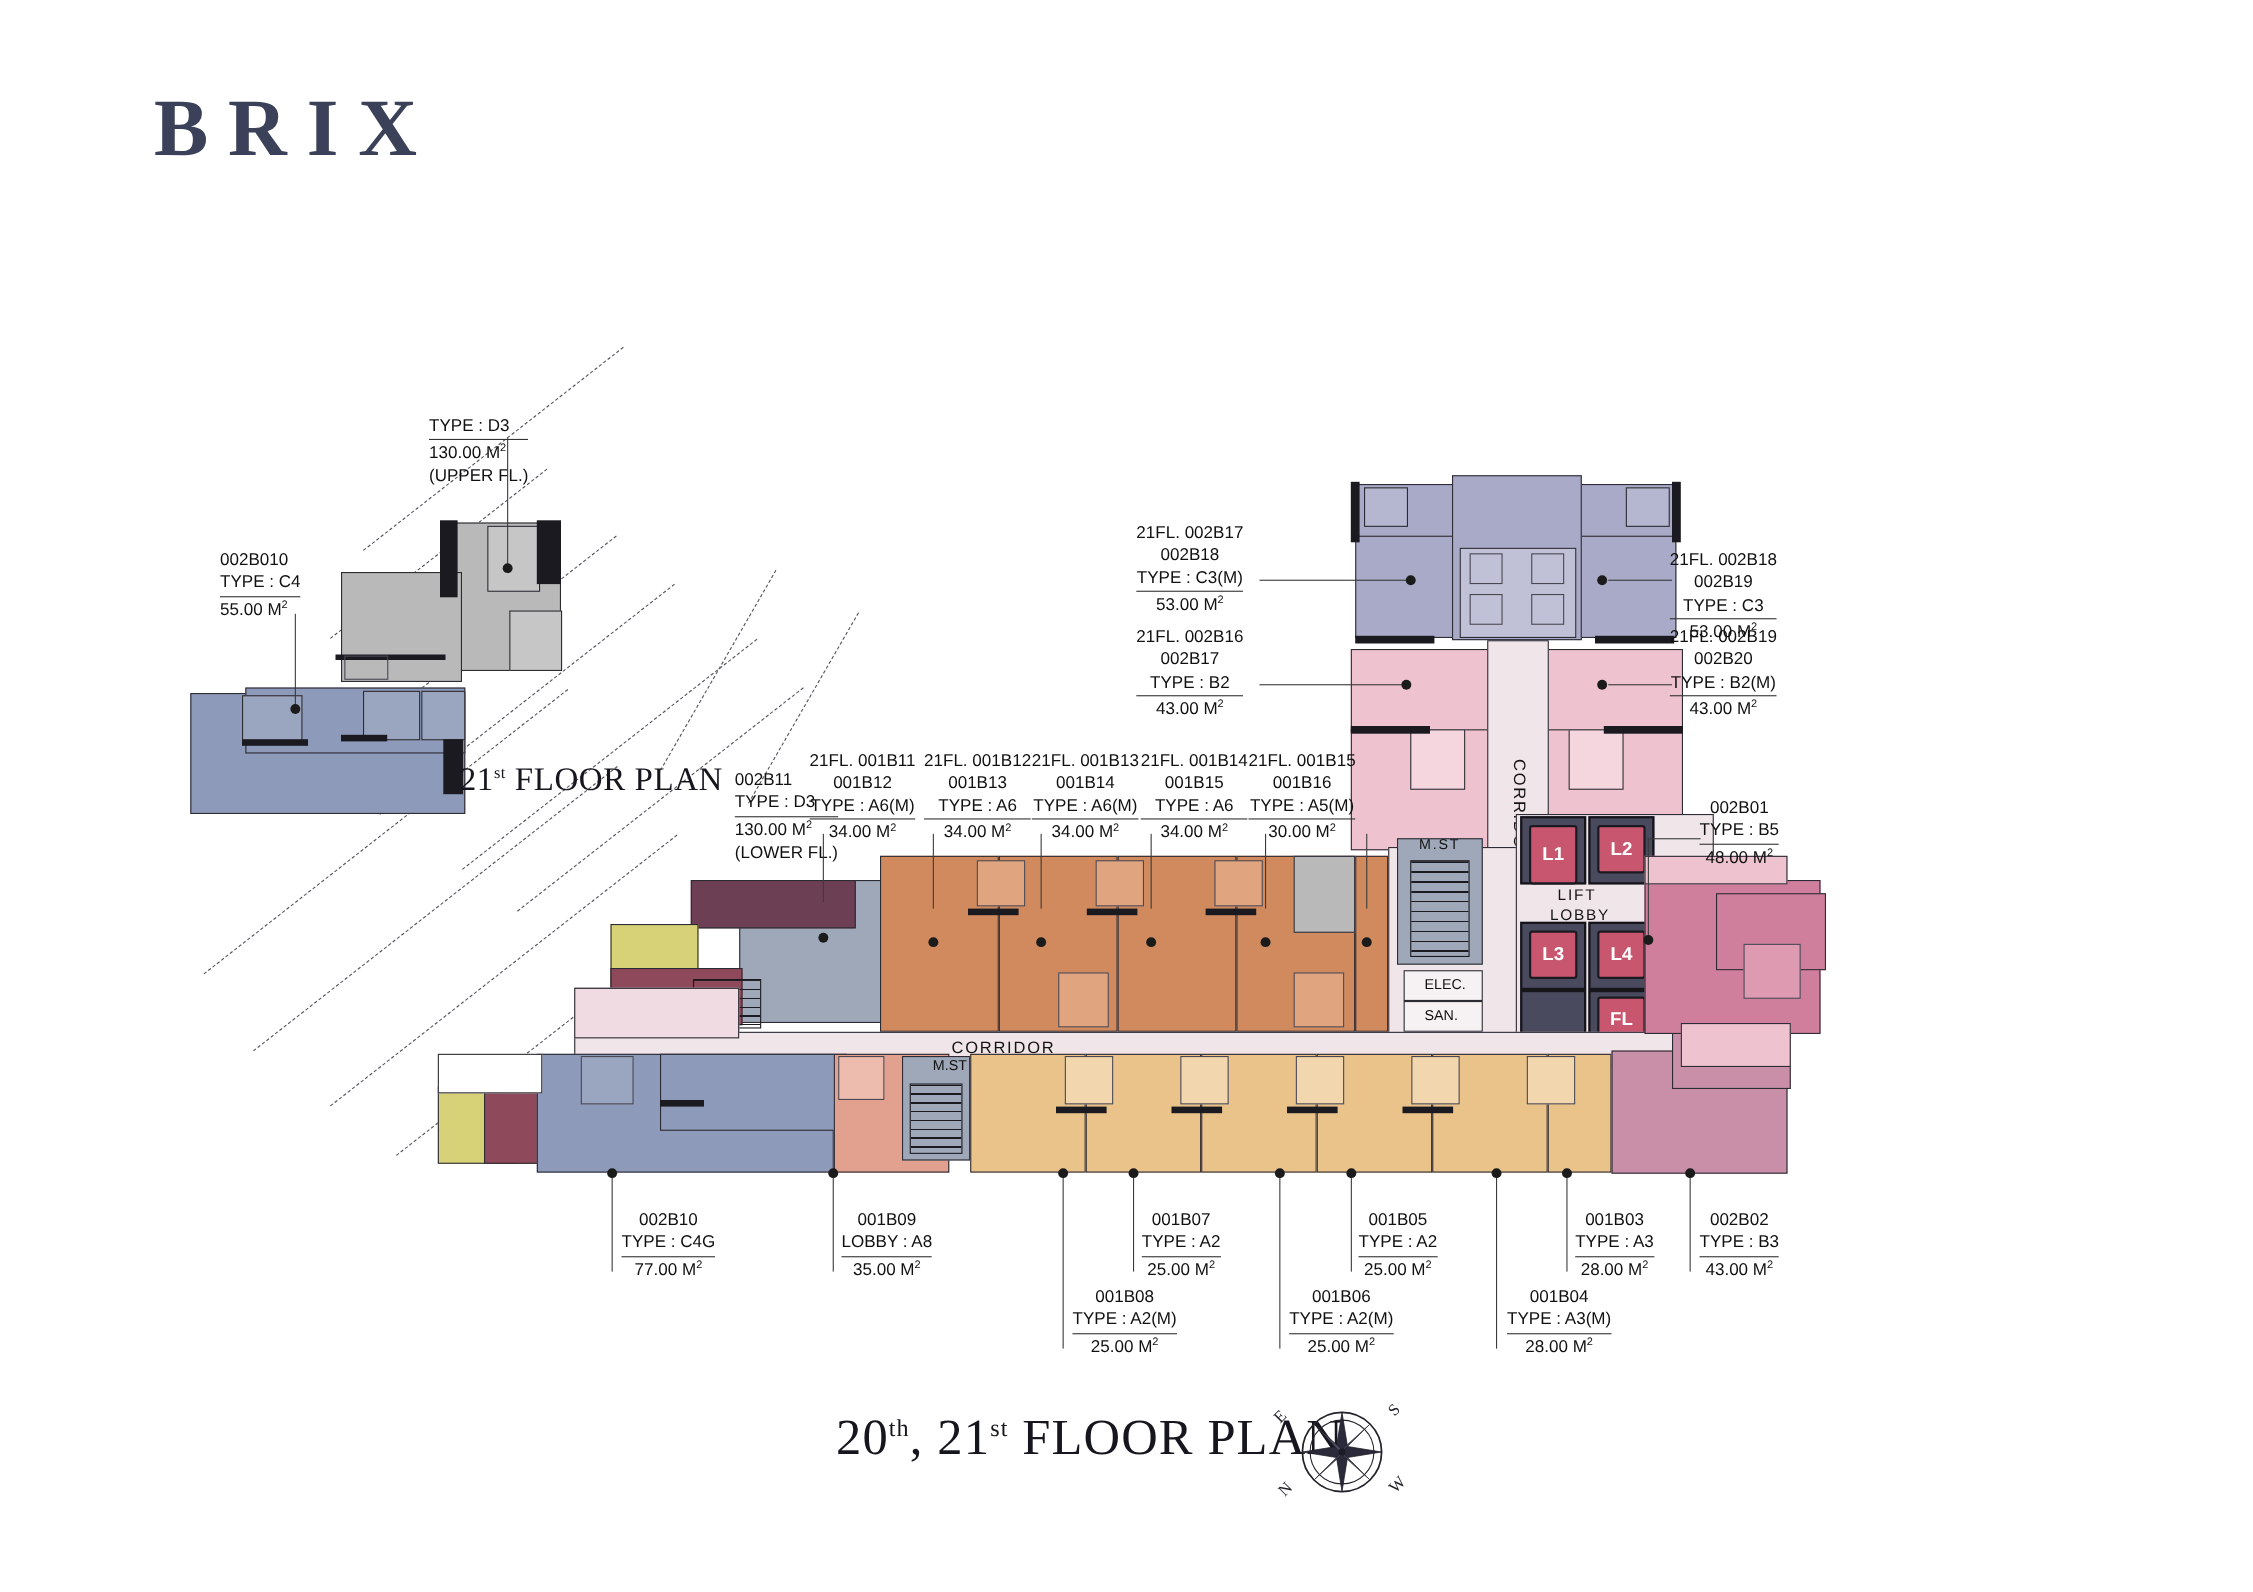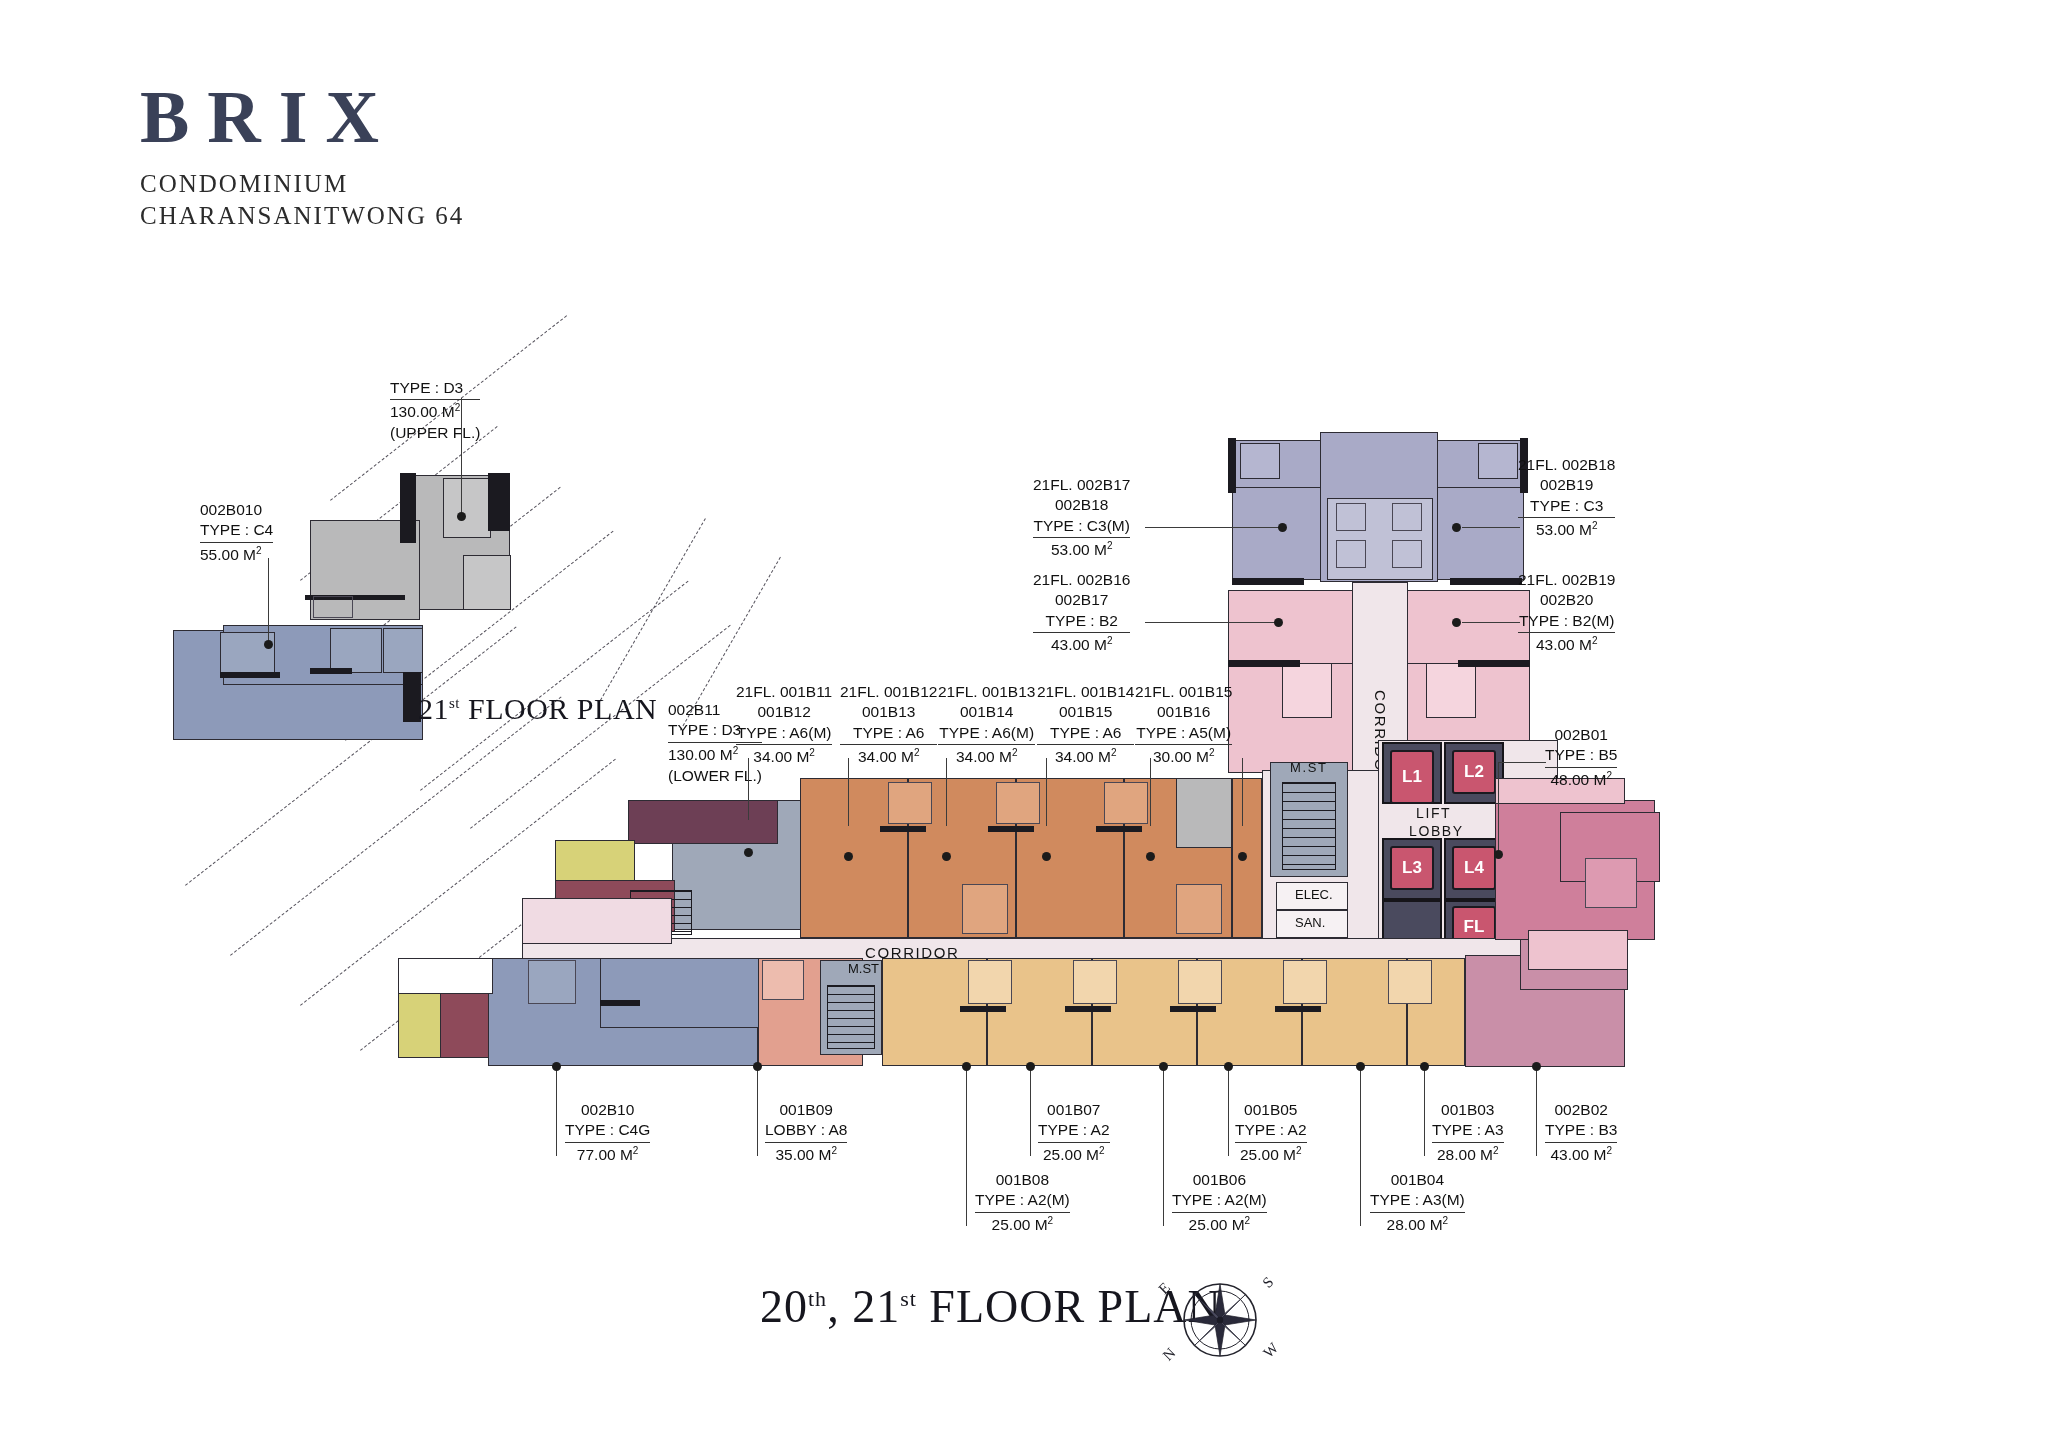--- a/index.html
+++ b/index.html
@@ -60,24 +60,20 @@
   #compass{left:1172px;top:1272px;width:96px;height:96px;}
   .cmplbl{position:absolute;font-family:"Liberation Serif",serif;font-size:15px;color:#23232c;}
 
   .smalltxt{position:absolute;font-size:13px;color:#111;}
 </style>
 </head>
 <body>
 
 <div class="abs" id="brand">
   <div class="wordmark">BRIX</div>
-  <div class="sub">
-    <div>CONDOMINIUM</div>
-    <div>CHARANSANITWONG 64</div>
-  </div>
 </div>
 
 <div class="proj" style="left:185px;top:885px;width:420px;transform:rotate(-38deg);"></div>
 <div class="proj" style="left:230px;top:955px;width:420px;transform:rotate(-38deg);"></div>
 <div class="proj" style="left:300px;top:1005px;width:400px;transform:rotate(-38deg);"></div>
 <div class="proj" style="left:360px;top:1050px;width:380px;transform:rotate(-38deg);"></div>
 <div class="proj" style="left:300px;top:690px;width:330px;transform:rotate(-38deg);"></div>
 <div class="proj" style="left:345px;top:740px;width:340px;transform:rotate(-38deg);"></div>
 <div class="proj" style="left:420px;top:790px;width:340px;transform:rotate(-38deg);"></div>
 <div class="proj" style="left:470px;top:828px;width:330px;transform:rotate(-38deg);"></div>
@@ -273,21 +269,21 @@
 
 <div class="callout lf" style="left:1033px;top:570px;">
   <span class="code">21FL. 002B16</span>
   <span class="code" style="text-align:center;display:block;">002B17</span>
   <span class="type" style="text-align:center;">TYPE : B2</span>
   <span class="area" style="text-align:center;display:block;"><span>43.00 M</span><sup class="sq">2</sup></span>
 </div>
 <div class="lead h" style="left:1145px;top:622px;width:135px;"></div>
 <div class="dot" style="left:1274px;top:618px;"></div>
 
-<div class="callout lf" style="left:1518px;top:455px;">
+<div class="callout lf" style="left:1518px;top:500px;">
   <span class="code">21FL. 002B18</span>
   <span class="code" style="text-align:center;display:block;">002B19</span>
   <span class="type" style="text-align:center;">TYPE : C3</span>
   <span class="area" style="text-align:center;display:block;"><span>53.00 M</span><sup class="sq">2</sup></span>
 </div>
 <div class="lead h" style="left:1462px;top:527px;width:58px;"></div>
 <div class="dot" style="left:1452px;top:523px;"></div>
 
 <div class="callout lf" style="left:1518px;top:570px;">
   <span class="code">21FL. 002B19</span>

